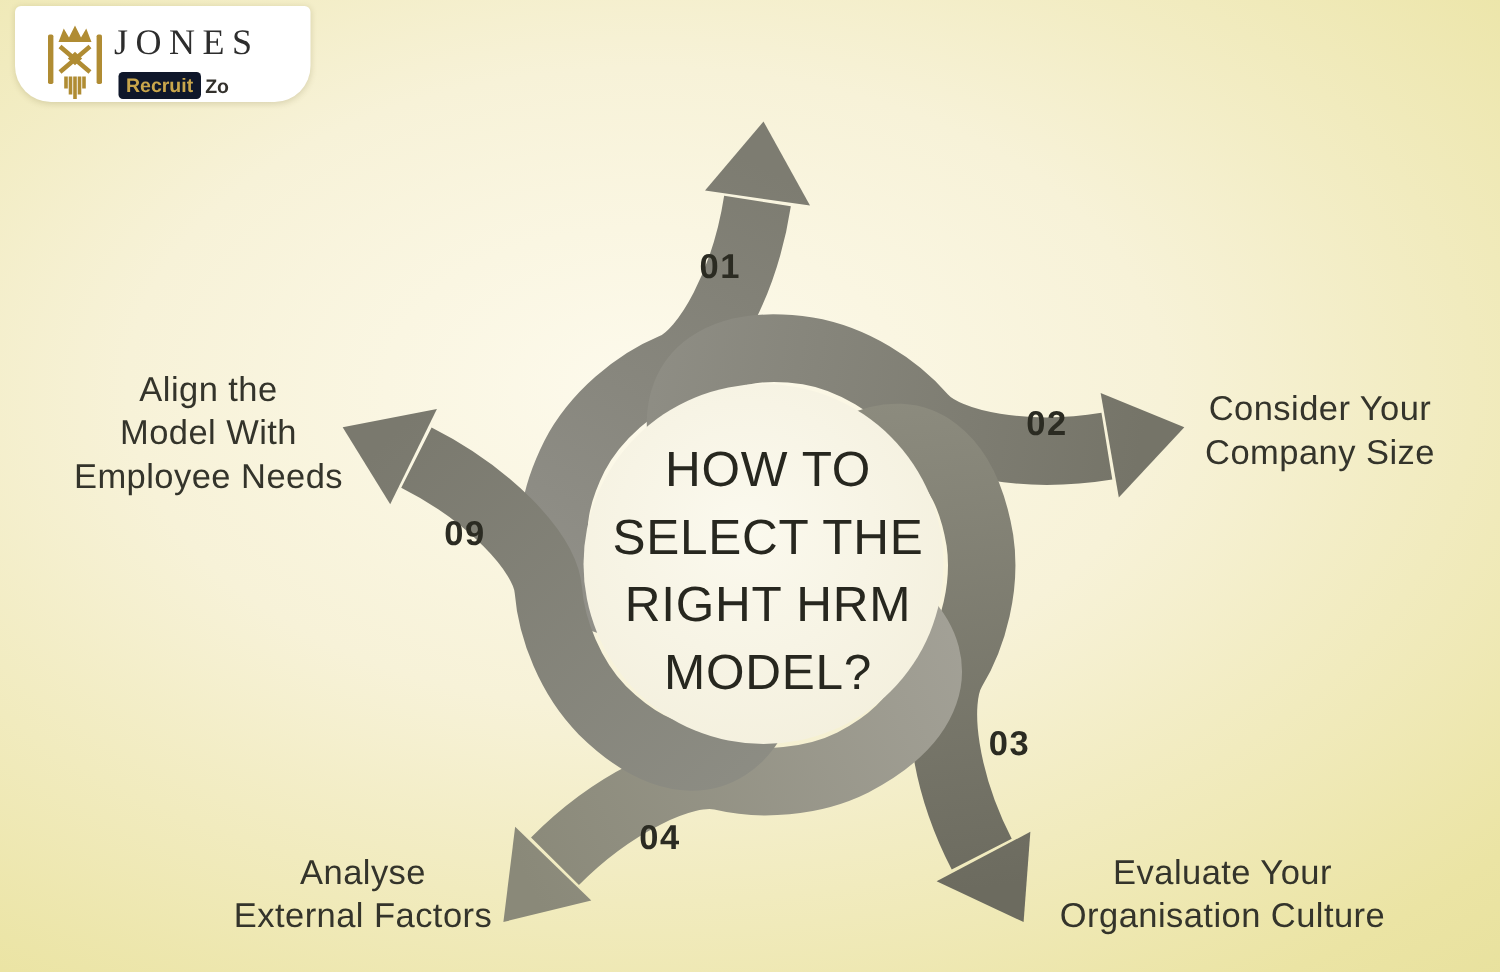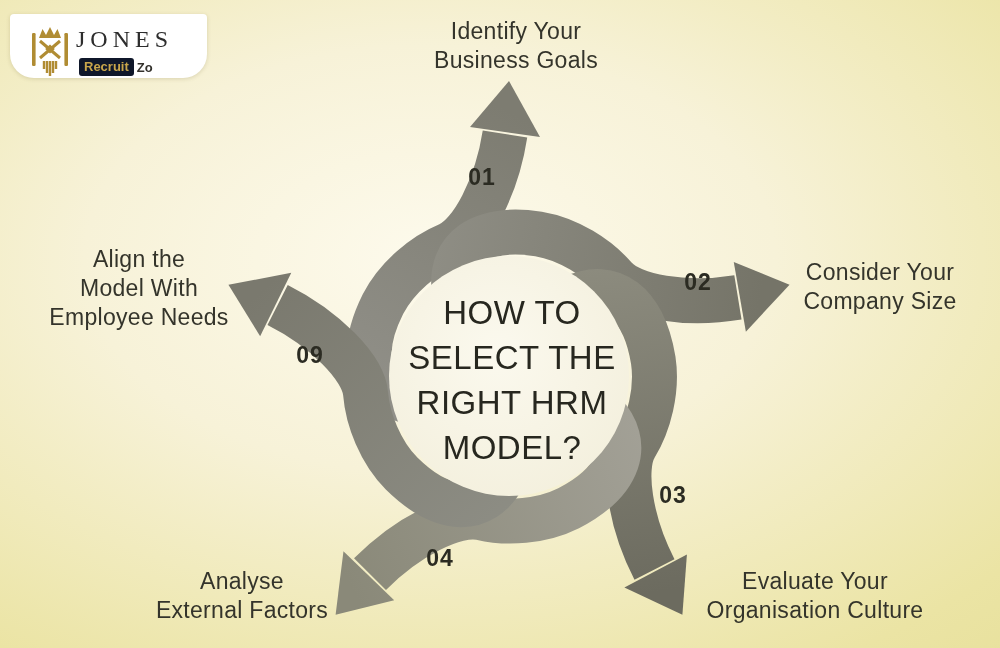--- a/index.html
+++ b/index.html
@@ -6,21 +6,21 @@
   .stage{
     position:relative;width:1000px;height:648px;overflow:hidden;
     background: radial-gradient(ellipse 115% 110% at 43% 40%,
       #fdfaec 0%, #f7f2d8 30%, #ebe4a4 66%, #e0d98b 100%);
     font-family:"Liberation Sans", sans-serif;
   }
   .diagram{position:absolute;left:0;top:0;}
 
   
   .logo{
-    position:absolute;left:10px;top:14px;width:197px;height:64px;
+    position:absolute;left:10px;top:4px;width:197px;height:64px;
     background:#ffffff;border-radius:4px 4px 24px 24px;
     box-shadow:0 1px 4px rgba(90,80,20,.18);
   }
   .lion{position:absolute;left:22px;top:11px;}
   .brand{
     position:absolute;left:66px;top:12px;
     font-family:"Liberation Serif", serif;
     font-size:24px;letter-spacing:5px;color:#2d2d2d;
   }
   .badge-row{position:absolute;left:69px;top:44px;display:flex;align-items:center;gap:3px;}
@@ -45,21 +45,21 @@
   }
   .step-num{
     position:absolute;width:60px;text-align:center;line-height:26px;
     font-size:23px;font-weight:bold;letter-spacing:1px;color:#2b2b22;
   }
   .s1{left:366px;top:17px;}
   .s2{left:730px;top:258px;}
   .s3{left:665px;top:567px;}
   .s4{left:92px;top:567px;}
   .s5{left:-11px;top:245px;}
-  .n1{left:452px;top:164px;}
+  .n1{left:434px;top:164px;text-align:right;}
   .n2{left:668px;top:269px;}
   .n3{left:643px;top:466px;margin-top:16px;}
   .n4{left:410px;top:545px;}
   .n5{left:280px;top:342px;}
 </style>
 </head>
 <body>
 
 <div class="stage">
 
@@ -110,22 +110,20 @@
 SELECT THE
 RIGHT HRM
 MODEL?</div>
 
   <div class="step-num n1">01</div>
   <div class="step-num n2">02</div>
   <div class="step-num n3">03</div>
   <div class="step-num n4">04</div>
   <div class="step-num n5">09</div>
 
-  <div class="step-label s1">Identify Your
-Business Goals</div>
   <div class="step-label s2">Consider Your
 Company Size</div>
   <div class="step-label s4">Analyse
 External Factors</div>
   <div class="step-label s3">Evaluate Your
 Organisation Culture</div>
   <div class="step-label s5">Align the
 Model With
 Employee Needs</div>
 

